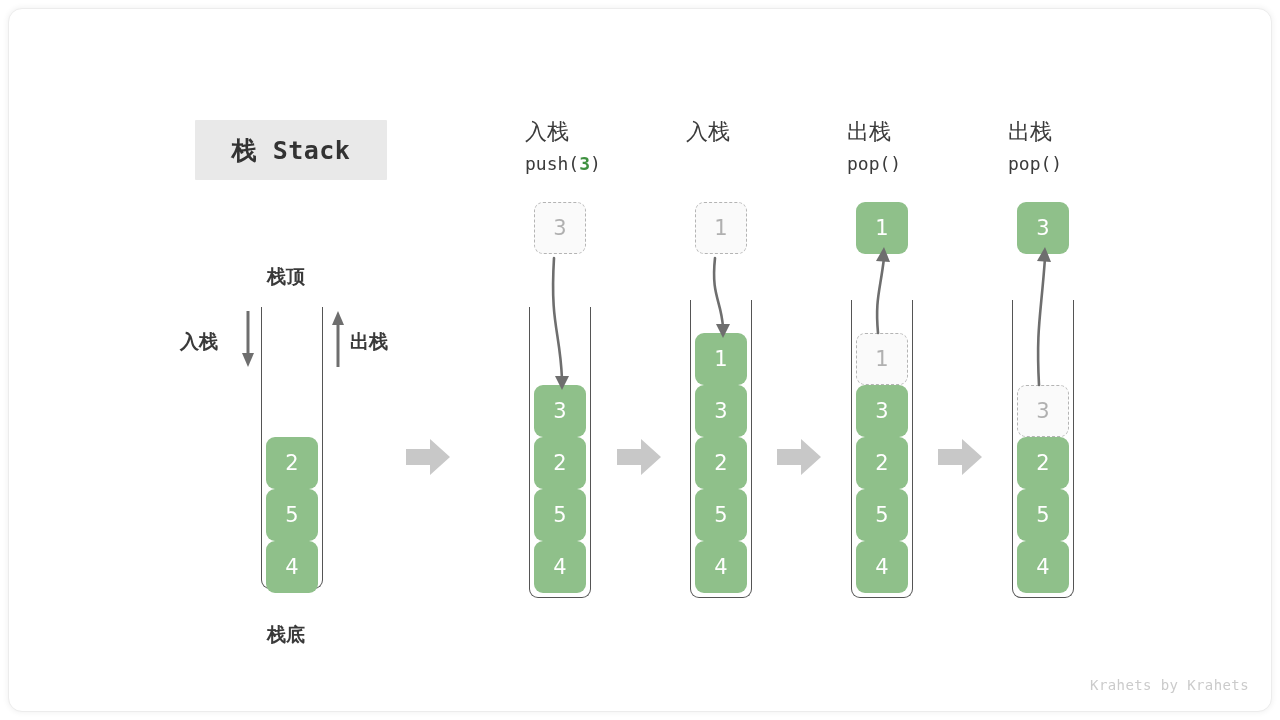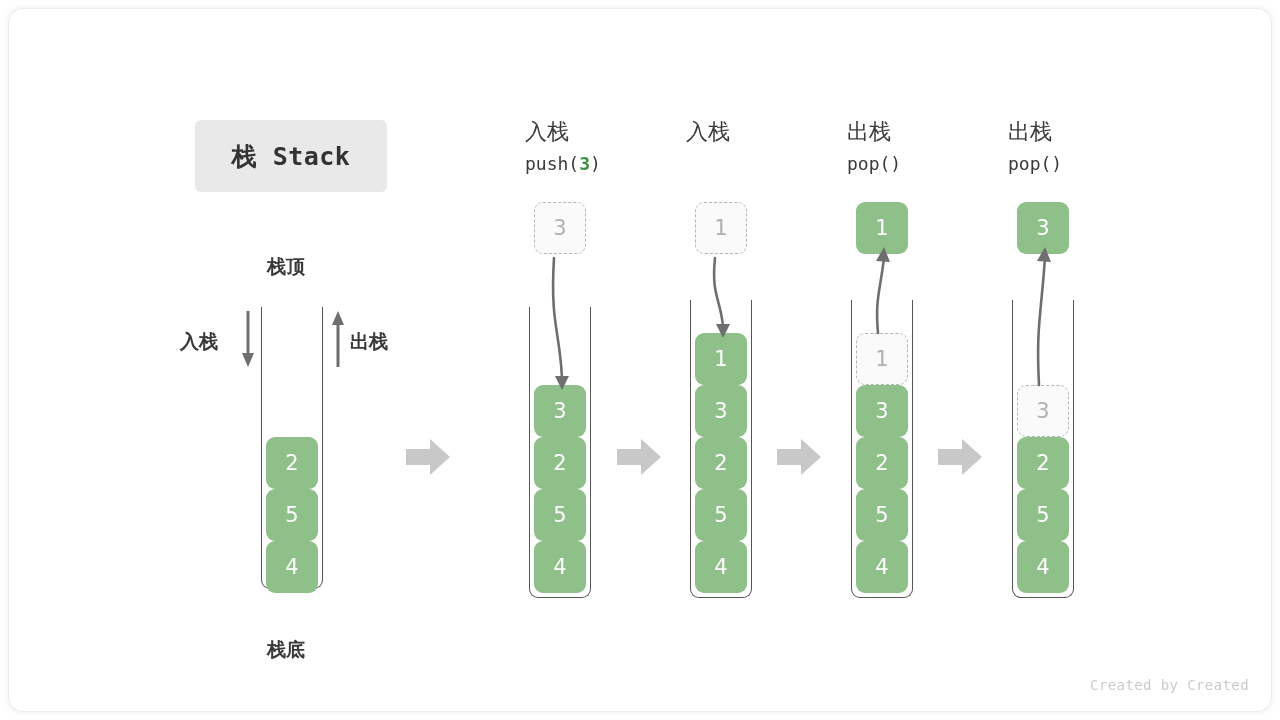--- a/index.html
+++ b/index.html
@@ -16,23 +16,23 @@
     border-radius: 14px;
     border: 1px solid #ececec;
     box-shadow: 0 0 6px rgba(0,0,0,0.07);
     overflow: hidden;
   }
   .abs { position: absolute; }
 
   
   #title-chip {
     left: 186px; top: 111px;
-    width: 192px; height: 72px;
+    width: 192px; height: 60px;
     background: #e9e9e9;
-    border-radius: 6px;
+    border-radius: 1px;
     display: flex; align-items: center; justify-content: center;
     font-family: "DejaVu Sans Mono", "Liberation Mono", monospace;
     font-size: 25px; font-weight: bold;
     color: #333333;
     letter-spacing: 0.5px;
   }
 
   
   .cn-label {
     font-family: "DejaVu Sans", "Liberation Sans", sans-serif;
@@ -109,21 +109,21 @@
 
   svg { overflow: visible; }
 </style>
 </head>
 <body>
 
 <div id="card">
 
   <div id="title-chip" class="abs">栈 Stack</div>
 
-  <div class="abs cn-label" style="left:258px; top:245px;">栈顶</div>
+  <div class="abs cn-label" style="left:258px; top:255px;">栈顶</div>
 
   <div class="abs cn-label" style="left:171px; top:320px;">入栈</div>
 
   <div class="abs cn-label" style="left:341px; top:320px;">出栈</div>
 
   <svg class="abs" style="left:230px; top:302px;" width="18" height="58">
     <line x1="9" y1="0" x2="9" y2="44" stroke="#6e6e6e" stroke-width="3"></line>
     <polygon points="9,56 3,42 15,42" fill="#6e6e6e"></polygon>
   </svg>
 
@@ -133,21 +133,21 @@
   </svg>
 
   <div class="abs stack-box" style="left:252px; top:298px; height:282px;"></div>
 
   <div class="abs" id="col0-cells">
       <div class="cell filled" style="position: absolute; left: 257px; top: 428px;">2</div>
       <div class="cell filled" style="position: absolute; left: 257px; top: 480px;">5</div>
       <div class="cell filled" style="position: absolute; left: 257px; top: 532px;">4</div>
     </div>
 
-  <div class="abs cn-label" style="left:258px; top:628px;">栈底</div>
+  <div class="abs cn-label" style="left:258px; top:613px;">栈底</div>
 
   <svg class="abs sep-arrow" style="left:397px; top:428px;" viewBox="0 0 44 40">
     <polygon points="0,12 24,12 24,2 44,20 24,38 24,28 0,28" fill="#c8c8c8"></polygon>
   </svg>
   <svg class="abs sep-arrow" style="left:608px; top:428px;" viewBox="0 0 44 40">
     <polygon points="0,12 24,12 24,2 44,20 24,38 24,28 0,28" fill="#c8c8c8"></polygon>
   </svg>
   <svg class="abs sep-arrow" style="left:768px; top:428px;" viewBox="0 0 44 40">
     <polygon points="0,12 24,12 24,2 44,20 24,38 24,28 0,28" fill="#c8c8c8"></polygon>
   </svg>
@@ -208,15 +208,15 @@
       <div class="cell filled" style="position: absolute; left: 1008px; top: 428px;">2</div>
       <div class="cell filled" style="position: absolute; left: 1008px; top: 480px;">5</div>
       <div class="cell filled" style="position: absolute; left: 1008px; top: 532px;">4</div>
       <div class="cell filled" style="position: absolute; left: 1008px; top: 193px;">3</div>
       <svg class="abs" width="120" height="260" style="left: 993px; top: 193px;">
         <path fill="none" stroke="#6e6e6e" stroke-width="2.6" stroke-linecap="round" d="M 37 183 C 34 125.85, 39 113.15, 43 56"></path>
         <polygon fill="#6e6e6e" points="43,45 35,59 49,60"></polygon>
       </svg>
     </div>
 
-  <div id="footer" class="abs">Created by Created</div>
+  <div id="footer" class="abs">Krahets by Krahets</div>
 
 </div>
 
 </body></html>

